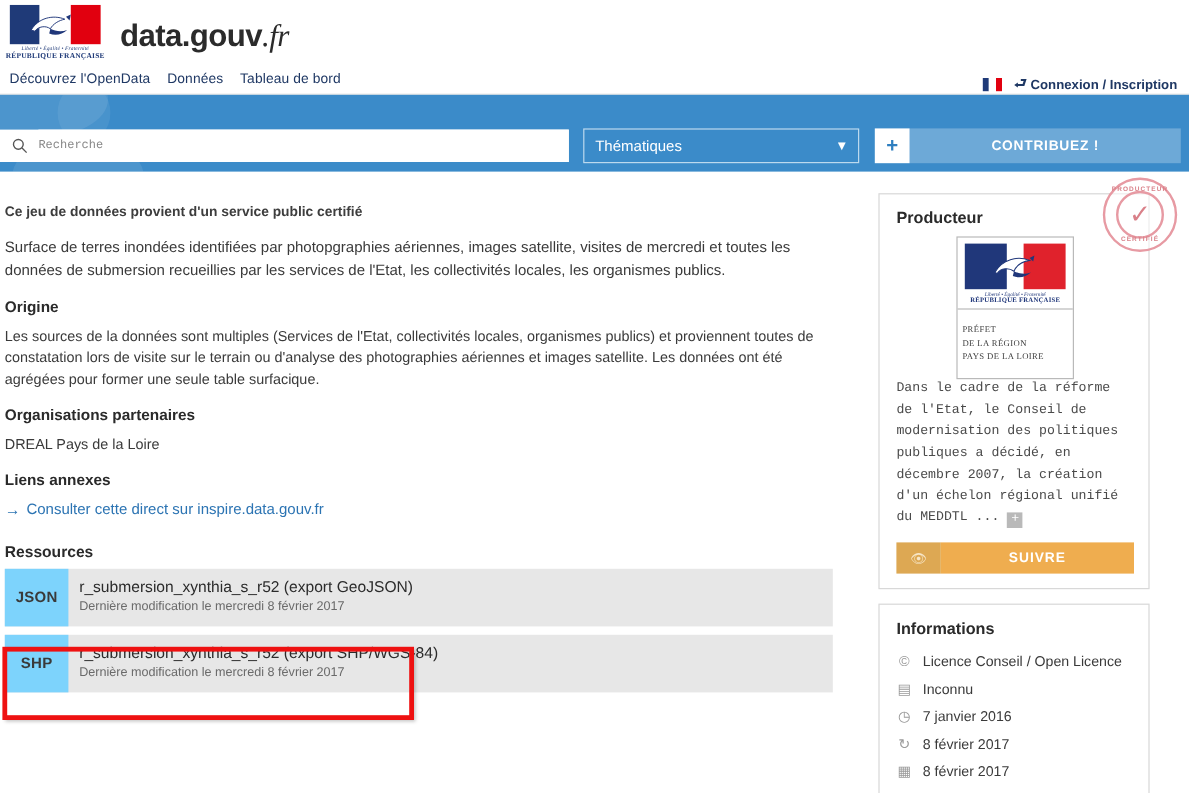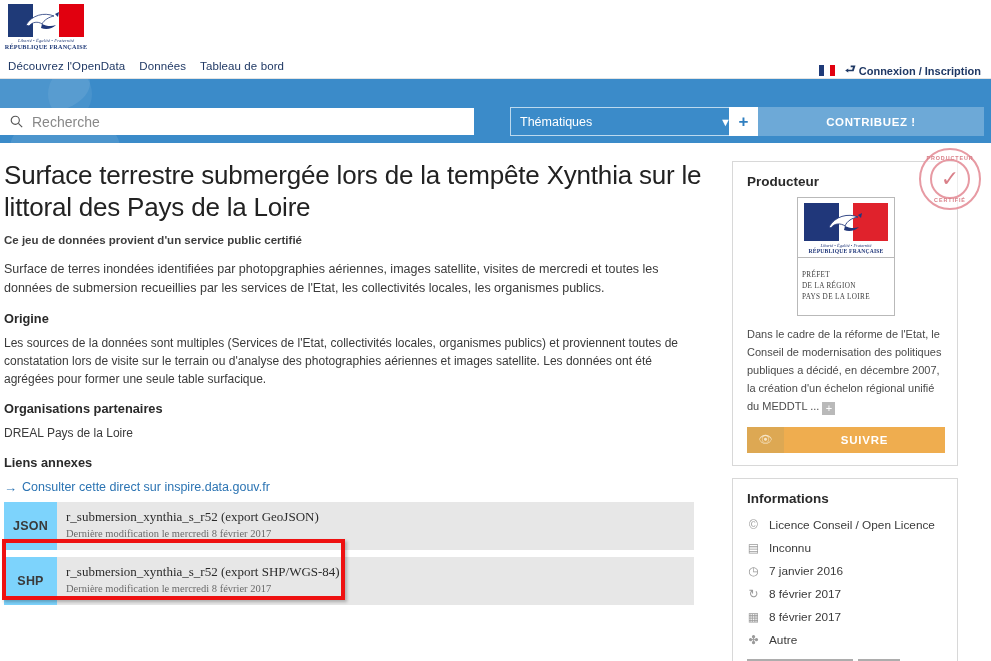--- a/index.html
+++ b/index.html
@@ -103,35 +103,34 @@
   .blob3 { left: 48px; top: -10px; width: 44px; height: 50px; background: rgba(255,255,255,0.07); }
   .searchbox {
     position: absolute; left: 0; top: 108px;
     width: 474px; height: 27px; background: #fff;
     display: flex; align-items: center;
   }
   .search-icon-wrap {
     width: 32px; display:flex; align-items:center; justify-content:center;
   }
   .search-input {
-    border: none; outline: none; flex: 1; font-size: 14px;
-    color: #333; font-family: Liberation Sans, sans-serif;
+    border: none; outline: none; flex: 1; font-size: 10px;
+    color: #333; font-family: Liberation Mono, monospace;
     height: 100%;
   }
   .search-input::placeholder { color: #888; }
 
   .thematiques {
     position: absolute; left: 486px; top: 107px;
     width: 230px; height: 29px;
     border: 1px solid #bcd9ee;
     color: #fff; font-size: 12.5px;
     display: flex; align-items: center; justify-content: space-between;
     padding: 0 8px 0 9px; cursor: pointer;
     background: transparent;
-    margin-left: 24px;
   }
   .chevron { font-size: 11px; }
 
   .plus-btn {
     position: absolute; left: 729px; top: 107px;
     width: 29px; height: 29px; background: #fff;
     display: flex; align-items: center; justify-content: center;
     color: #2f7fc0; font-size: 17px; font-weight: bold; cursor: pointer;
   }
   .contribuez {
@@ -176,21 +175,21 @@
 
   .resource {
     margin-top: 7px; height: 48px; background: #e7e7e7;
     display: flex; align-items: stretch; width: 690px;
   }
   .res-format {
     width: 53px; background: #7dd3fc; color: #3a3a3a;
     display: flex; align-items: center; justify-content: center;
     font-size: 12.5px; font-weight: bold; letter-spacing: .2px;
   }
-  .res-body { padding: 7px 0 0 9px; font-family: Liberation Serif, serif; }
+  .res-body { padding: 7px 0 0 9px; }
   .res-title { font-size: 13px; color: #2b2b2b; }
   .res-sub { font-size: 10.5px; color: #6a6a6a; margin-top: 3px; }
 
   .red-highlight {
     position: absolute; left: 2px; top: 539px;
     width: 343px; height: 61px;
     border: 4px solid #ee1111; background: transparent;
     pointer-events: none; z-index: 40;
     box-shadow: 2px 2px 3px rgba(0,0,0,0.25);
   }
@@ -239,21 +238,21 @@
   .pl-devise { text-align: center; font-size: 4.4px; color: #20377a;
     font-family:"Liberation Serif", serif; font-style: italic; margin-top: 2px; }
   .pl-rep { text-align:center; font-size: 5.6px; color: #20377a; font-weight:bold;
     font-family:"Liberation Serif", serif; letter-spacing: .2px; }
   .pl-bot {
     padding: 12px 4px 12px 4px; text-align: left;
     font-family: "Liberation Serif", serif; color: #3c3c3c;
     font-size: 7.2px; line-height: 1.55; letter-spacing: .35px;
   }
   .producer-desc {
-    font-size: 11px; color: #4a4a4a; line-height: 1.62; margin-top: 10px;
+    font-size: 11px; color: #4a4a4a; line-height: 1.62;  font-family: Liberation Mono, monospace;
   }
   .expand-box {
     display: inline-flex; align-items: center; justify-content: center;
     width: 13px; height: 13px; background: #b9b9b9; color: #fff;
     font-size: 11px; line-height: 1; vertical-align: -2px; cursor: pointer;
   }
   .suivre {
     margin-top: 11px; height: 26px; display: flex; cursor: pointer;
   }
   .suivre-ic {
@@ -291,20 +290,23 @@
           <div class="mf-red"></div>
         <svg class="marianne-face" viewBox="0 0 46 24">
           <path d="M4 16 C10 6, 22 3, 32 7 C27 8, 22 11, 20 15 C16 12, 10 13, 7 17 Z" fill="#ffffff" stroke="#20377a" stroke-width="0.8"></path>
           <path d="M20 15 C24 17, 29 18, 34 16 C30 20, 24 21, 19 19 Z" fill="#20377a"></path>
           <path d="M33 5 L37 3 L36 8 Z" fill="#20377a"></path>
         </svg>
       </div>
       <div class="devise">Liberté • Égalité • Fraternité</div>
       <div class="republique">RÉPUBLIQUE FRANÇAISE</div>
     </div>
+    <div class="wordmark">
+      <span>data.gouv</span><span class="fr">.fr</span>
+    </div>
   </div>
   <div class="tagline">Plateforme ouverte des données publiques françaises</div>
 </div>
 
 <div class="navbar">
   <div class="nav-left">
     <a href="#">Découvrez l'OpenData</a>
     <a href="#">Données</a>
     <a href="#">Tableau de bord</a>
   </div>
@@ -339,37 +341,37 @@
 
 <div class="thematiques">
   <span>Thématiques</span>
   <span class="chevron">▼</span>
 </div>
 
 <div class="plus-btn">+</div>
 <div class="contribuez">CONTRIBUEZ !</div>
 
 <div class="left-col">
-  <h1 class="page-title">Surface terrestre submergée lors de la tempête Xynthia sur le littoral des Pays de la Loire</h1>
   <div class="certified-note">Ce jeu de données provient d'un service public certifié</div>
   <p class="desc">Surface de terres inondées identifiées par photopgraphies aériennes, images satellite, visites de mercredi et toutes les données de submersion recueillies par les services de l'Etat, les collectivités locales, les organismes publics.</p>
 
   <h3 class="sec">Origine</h3>
   <p class="body-txt">Les sources de la données sont multiples (Services de l'Etat, collectivités locales, organismes publics) et proviennent toutes de constatation lors de visite sur le terrain ou d'analyse des photographies aériennes et images satellite. Les données ont été agrégées pour former une seule table surfacique.</p>
 
   <h3 class="sec">Organisations partenaires</h3>
   <p class="body-txt">DREAL Pays de la Loire</p>
 
   <h3 class="sec">Liens annexes</h3>
 
   <div class="inspire-row">
     <span class="arrow-ic">→</span>
     <a href="#" class="inspire">Consulter cette direct sur inspire.data.gouv.fr</a>
   </div>
 
+  <h3 class="ressources">Ressources</h3>
 
   <div class="resource">
     <div class="res-format">JSON</div>
     <div class="res-body">
       <div class="res-title">r_submersion_xynthia_s_r52 (export GeoJSON)</div>
       <div class="res-sub">Dernière modification le mercredi 8 février 2017</div>
     </div>
   </div>
 
   <div class="resource">

